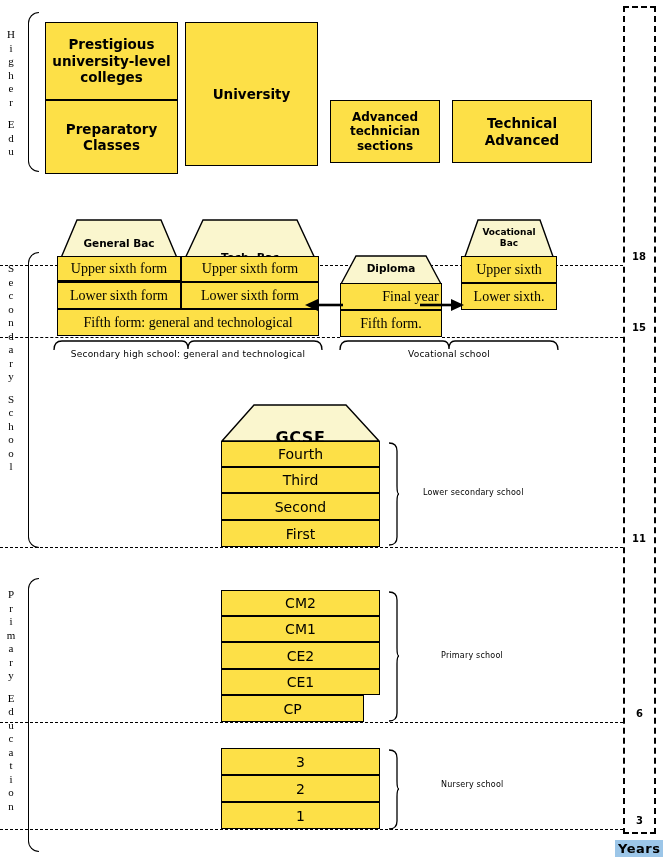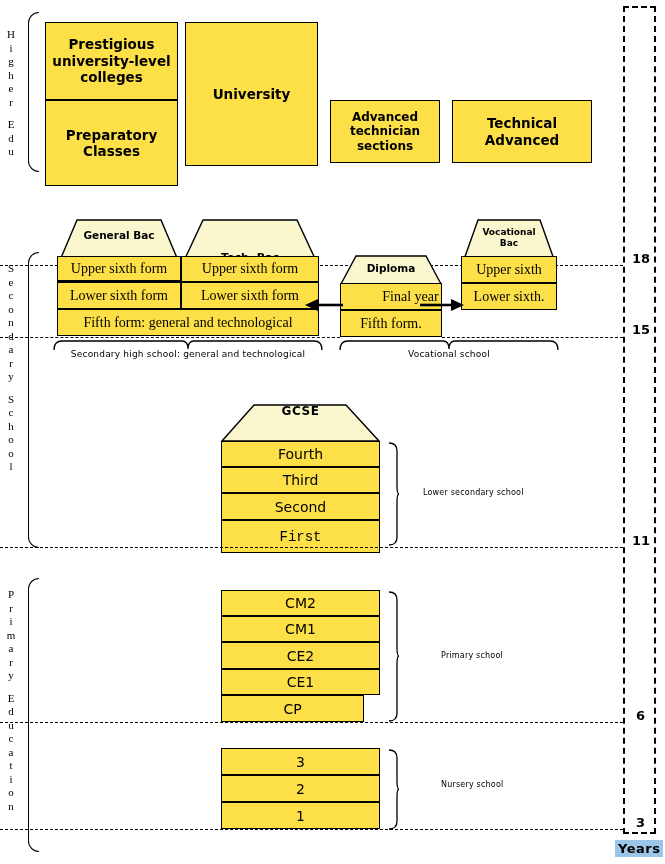--- a/index.html
+++ b/index.html
@@ -35,21 +35,21 @@
   
   .lbracket{position:absolute;border:1.6px solid #000;border-right:none;
             border-top-left-radius:14px;border-bottom-left-radius:14px;width:10px;}
 
   
   .agerule{position:absolute;height:0;border-top:1.6px dashed #000;}
 
   
   .years-col{position:absolute;border:2px dashed #000;box-sizing:border-box;}
   .year-num{position:absolute;font-family:"DejaVu Sans",sans-serif;
-            font-weight:bold;font-size:13px;}
+            font-weight:bold;font-size:10px;}
   .years-label{position:absolute;background:#9CC6E8;
                font-family:"DejaVu Sans",sans-serif;font-weight:bold;
                font-size:13px;padding:1px 3px;letter-spacing:.5px;}
 
   
   .caption{position:absolute;font-family:"DejaVu Sans",sans-serif;
            font-size:9px;text-align:center;letter-spacing:.2px;}
   .caption-sm{position:absolute;font-family:"DejaVu Sans",sans-serif;
               font-size:8px;letter-spacing:.2px;}
 
@@ -107,32 +107,32 @@
     <span>c</span>
     <span>a</span>
     <span>t</span>
     <span>i</span>
     <span>o</span>
     <span>n</span>
 </div>
 <div class="lbracket" style="left:28px;top:578px;height:272px;"></div>
 
 <div class="box he-box" style="left:45px;top:22px;width:133px;height:78px;">Prestigious university-level colleges</div>
-<div class="box he-box" style="left:45px;top:100px;width:133px;height:86px;">Preparatory Classes</div>
+<div class="box he-box" style="left:45px;top:100px;width:133px;height:74px;">Preparatory Classes</div>
 <div class="box he-box" style="left:185px;top:22px;width:133px;height:144px;">University</div>
 <div class="box he-box small" style="left:330px;top:100px;width:110px;height:63px;">Advanced technician sections</div>
 <div class="box he-box" style="left:452px;top:100px;width:140px;height:63px;">Technical Advanced</div>
 
 <div class="agerule" style="left:0px;top:265px;width:623px;"></div>
 
 <div class="roof" style="left:57px;top:219px;width:124px;height:47px;">
   <svg width="124" height="47" viewBox="0 0 124 47">
     <polygon points="20,1 104,1 123,46 1,46" fill="#FAF6CE" stroke="#000" stroke-width="1.4"></polygon>
   </svg>
-  <div class="cap" style="top:10px;font-size:10.5px;">General Bac</div>
+  <div class="cap" style="top:18px;font-size:10.5px;">General Bac</div>
 </div>
 
 <div class="roof" style="left:181px;top:219px;width:138px;height:47px;">
   <svg width="138" height="47" viewBox="0 0 138 47">
     <polygon points="22,1 116,1 137,46 1,46" fill="#FAF6CE" stroke="#000" stroke-width="1.4"></polygon>
   </svg>
   <div class="cap" style="top:32px;font-size:11px;">Tech.  Bac</div>
 </div>
 
 <div class="box row-serif" style="left:57px;top:256px;width:124px;height:26px;border-bottom-width:2px;">Upper sixth form</div>
@@ -182,27 +182,27 @@
 
 <svg class="ink" style="left:338px;top:339px;" width="222" height="12">
   <path d="M2,11 Q2,2 10,2 L105,2 Q111,2 111,10 Q111,2 117,2 L212,2 Q220,2 220,11" fill="none" stroke="#000" stroke-width="1.3"></path>
 </svg>
 <div class="caption" style="left:338px;top:349px;width:222px;">Vocational school</div>
 
 <div class="roof" style="left:221px;top:404px;width:159px;height:38px;">
   <svg width="159" height="38" viewBox="0 0 159 38">
     <polygon points="33,1 125,1 158,37 1,37" fill="#FAF6CE" stroke="#000" stroke-width="1.4"></polygon>
   </svg>
-  <div class="cap" style="top:0;font-size:12px;letter-spacing:.6px;">GCSE</div>
+  <div class="cap" style="top:24px;font-size:16px;letter-spacing:.6px;">GCSE</div>
 </div>
 
 <div class="box row-sans" style="left:221px;top:441px;width:159px;height:26px;">Fourth</div>
 <div class="box row-sans" style="left:221px;top:467px;width:159px;height:26px;">Third</div>
 <div class="box row-sans" style="left:221px;top:493px;width:159px;height:27px;">Second</div>
-<div class="box row-sans" style="left:221px;top:520px;width:159px;height:33px;font-family:Liberation Mono, monospace;">First</div>
+<div class="box row-sans" style="left:221px;top:520px;width:159px;height:27px;">First</div>
 
 <svg class="ink" style="left:386px;top:441px;" width="14" height="106">
   <path d="M3,2 Q11,2 11,10 L11,45 Q11,53 13,53 Q11,53 11,61 L11,96 Q11,104 3,104" fill="none" stroke="#000" stroke-width="1.3"></path>
 </svg>
 <div class="caption-sm" style="left:423px;top:488px;">Lower secondary school</div>
 
 <div class="agerule" style="left:0px;top:547px;width:623px;"></div>
 
 <div class="box row-sans" style="left:221px;top:590px;width:159px;height:26px;">CM2</div>
 <div class="box row-sans" style="left:221px;top:616px;width:159px;height:26px;">CM1</div>

